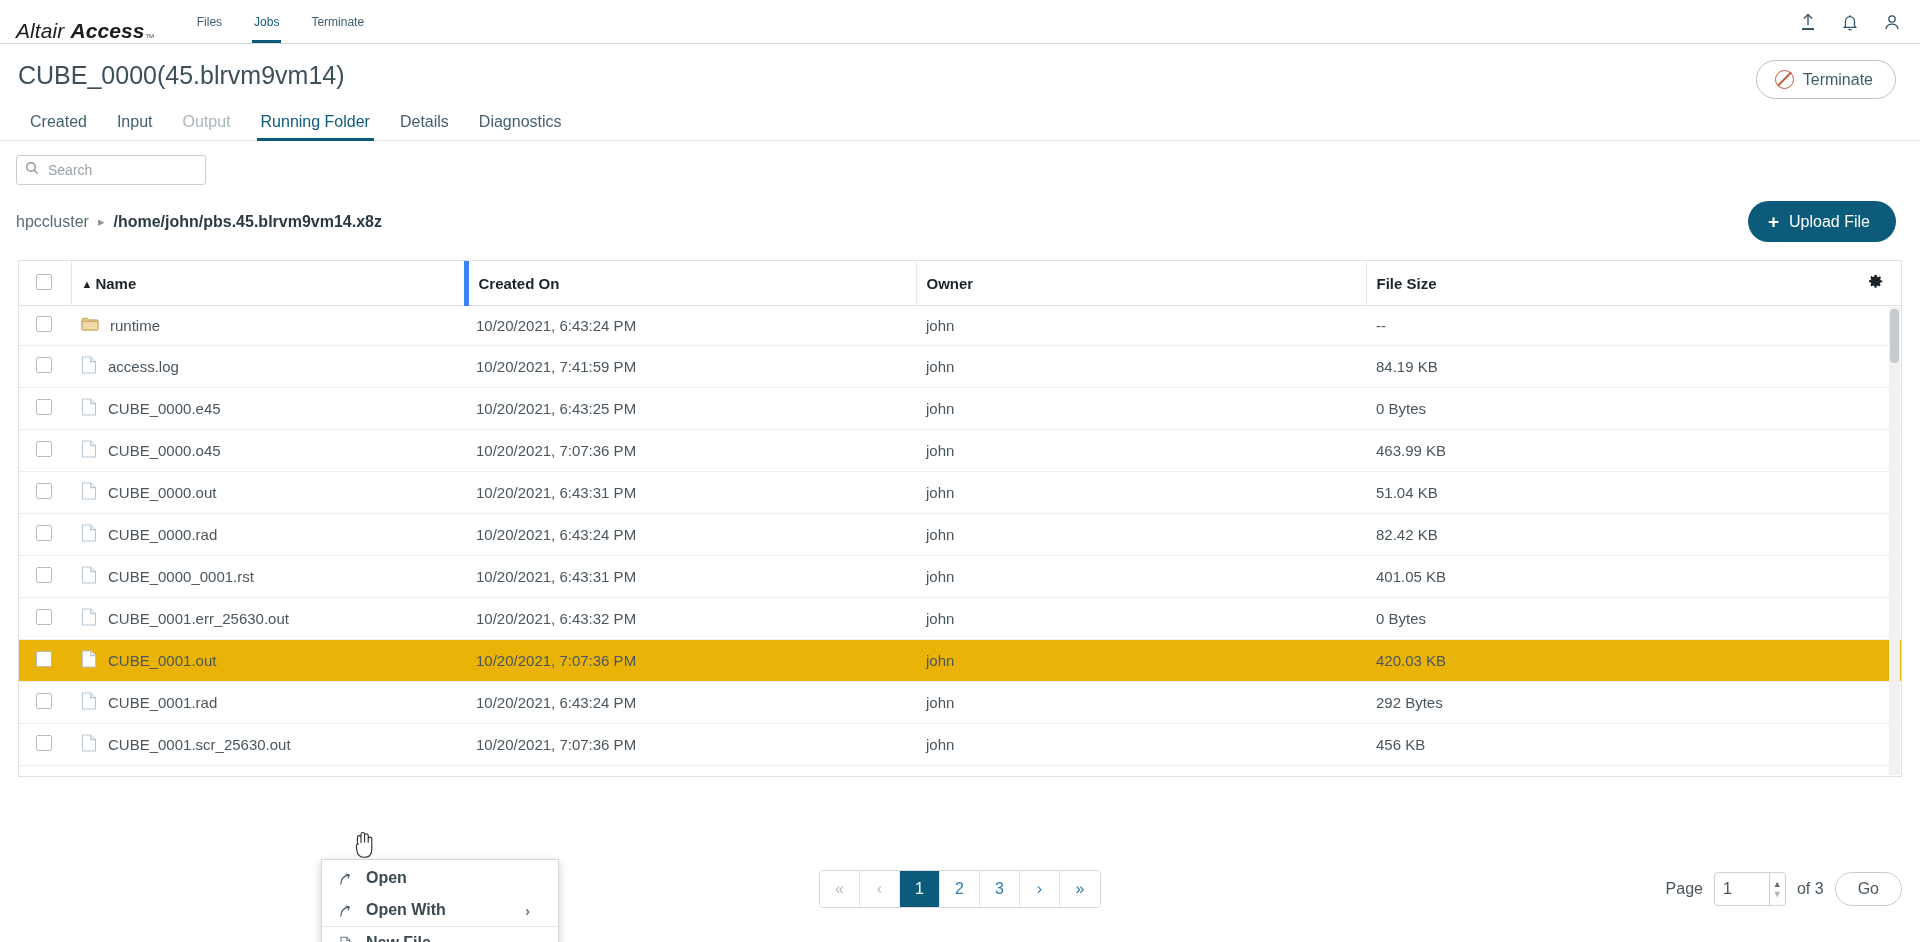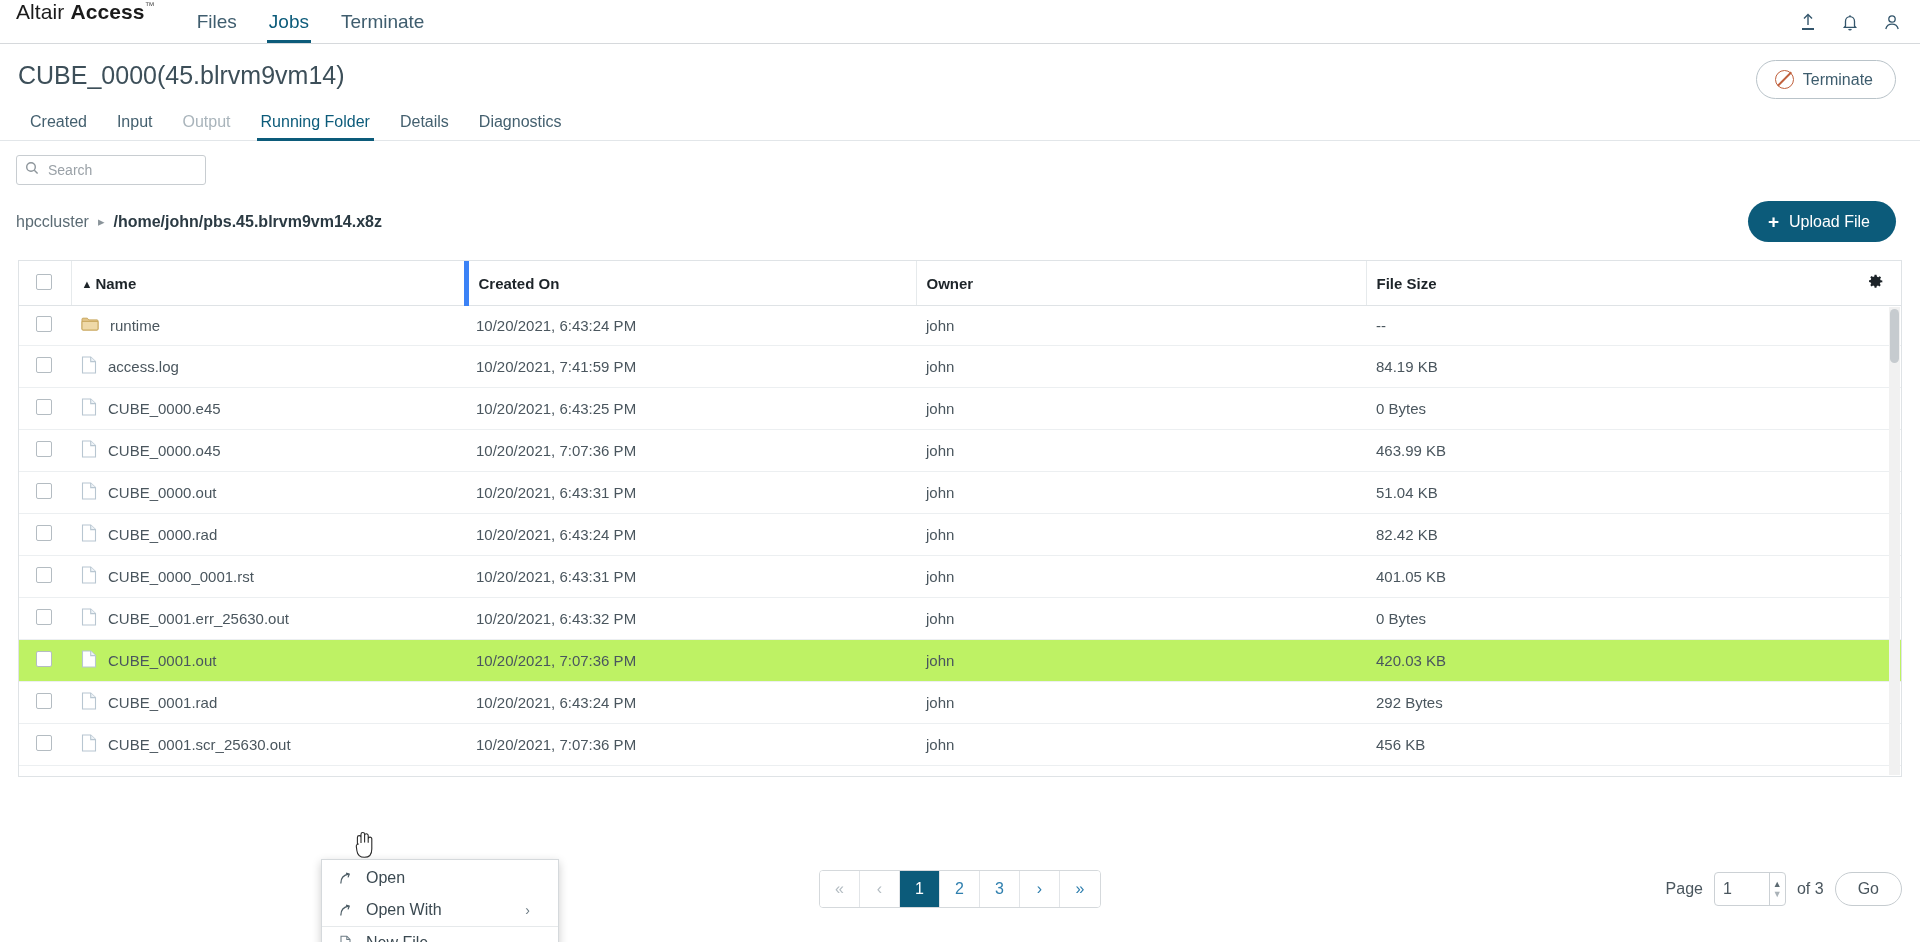--- a/index.html
+++ b/index.html
@@ -15,32 +15,33 @@
 
   
   .topbar {
     height: 44px;
     border-bottom: 1px solid #d6d9dc;
     display: flex; align-items: stretch;
     padding: 0 18px 0 16px;
     background: #fff;
   }
   .brand {
-    display:flex; align-items:flex-start;
+    display:flex; align-items:flex-end;
     font-size: 21px; color:#1b1b1b; letter-spacing:.1px;
     padding-right: 26px;
+    font-style: italic;
   }
   .brand .b-light { font-weight: 400; }
   .brand .b-bold { font-weight: 700; margin-left: 6px;}
   .brand .b-tm { font-size: 10px; vertical-align: super; color:#555; }
   .topnav { display:flex; align-items:stretch; }
   .topnav a {
     display:flex; align-items:center;
     padding: 12px 16px;
-    font-size: 19px;
+    font-size: 12px;
     color:#3f5d6e; text-decoration:none;
     position: relative;
   }
   .topnav a.active { color:#0c5b7a; }
   .topnav a.active::after {
     content:""; position:absolute; left:14px; right:14px; bottom:0;
     height:3px; background:#0c5b7a;
   }
   .topicons {
     margin-left:auto; display:flex; align-items:center; gap:22px;
@@ -139,21 +140,21 @@
   table.files th.c-date { width:450px; border-right:1px solid #e6eaec; }
   table.files th.c-owner { width:450px; border-right:1px solid #e6eaec; }
   table.files th.c-size { }
   table.files th.c-gear { width:48px; text-align:center; padding-right: 14px;}
   table.files td {
     font-size:15px; color:#4a565e; padding: 10px;
     border-bottom:1px solid #eceff1; vertical-align: middle;
     white-space: nowrap; overflow:hidden; text-overflow: ellipsis;
   }
   table.files td.c-check { padding-left:17px; }
-  tr.row.selected td { background:#bef264; }
+  tr.row.selected td { background:#eab308; }
   .cbox {
     width:16px; height:16px; border:1px solid #b4bcc2; border-radius:2px;
     background:#fff; display:inline-block; cursor:pointer;
   }
   .sort-caret { font-size: 11px; margin-right: 3px; position:relative; top:-1px;}
   .namecell { display:flex; align-items:center; gap:11px; }
   .gear { cursor:pointer; }
 
   .scrollpane { position: relative; height: 470px; overflow: hidden; }
   .vscroll {
@@ -166,23 +167,24 @@
   }
 
   
   .ctxmenu {
     position:absolute; left:302px; top:598px; width:238px;
     background:#fff; border:1px solid #d5d9dc;
     box-shadow: 0 3px 9px rgba(0,0,0,.20);
     z-index: 40; padding: 2px 0;
   }
   .ctxitem {
-    display:flex; align-items:center; gap:12px;
+    display:flex; align-items:flex-end; gap:12px;
     padding: 7px 28px 7px 14px; font-size:16px; color:#3b4951; cursor:pointer;
     position:relative;
+    font-weight:bold;
   }
   .ctxitem .cil { flex:none; width:18px; display:flex; justify-content:center;}
   .ctxitem.sep { border-top:1px solid #e6e9eb; }
   .ctxitem .submore { margin-left:auto; color:#6b7a83; font-size:14px; }
   .cursor-hand { position:absolute; left:334px; top:570px; z-index:60; }
 
   
   .pagerow {
     position:absolute; left:0; right:0; bottom: 34px;
     display:flex; align-items:center; padding: 0 18px;

